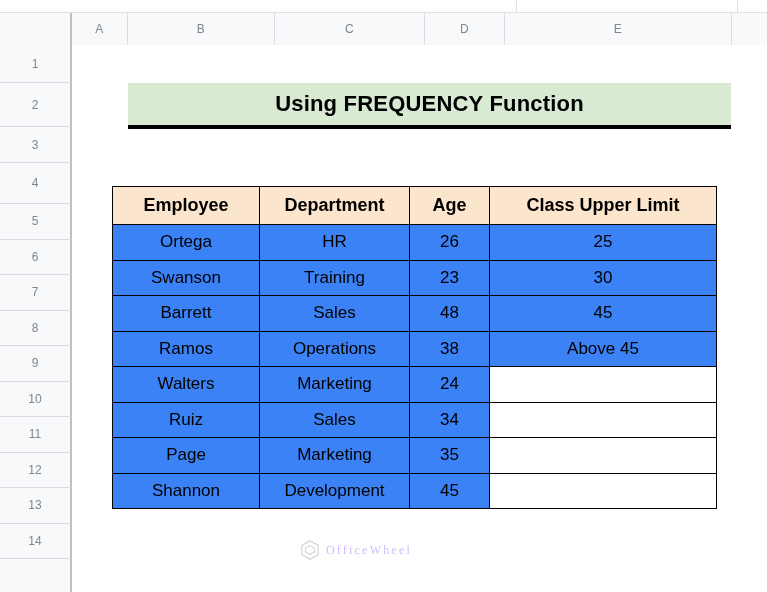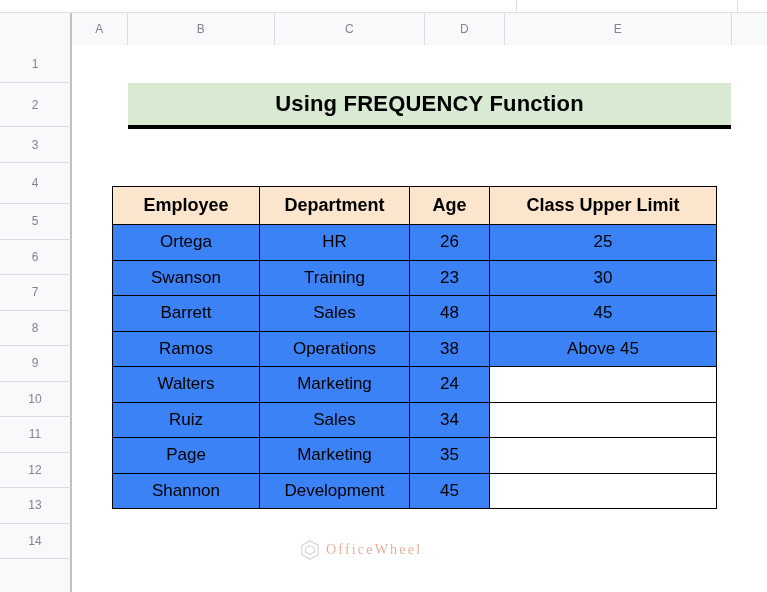--- a/index.html
+++ b/index.html
@@ -139,22 +139,22 @@
   .watermark {
     position: absolute;
     display: flex;
     align-items: center;
     gap: 5px;
     opacity: .42;
     pointer-events: none;
   }
   .watermark .wm-text {
     font-family: "Liberation Serif", serif;
-    font-size: 14px;
-    color: #c2410c;
+    font-size: 12px;
+    color: #8b5cf6;
     letter-spacing: 2.2px;
   }
   .watermark svg { display: block; }
 </style>
 </head>
 <body>
 
 <div id="sheet">
 
   <div class="top-strip">

